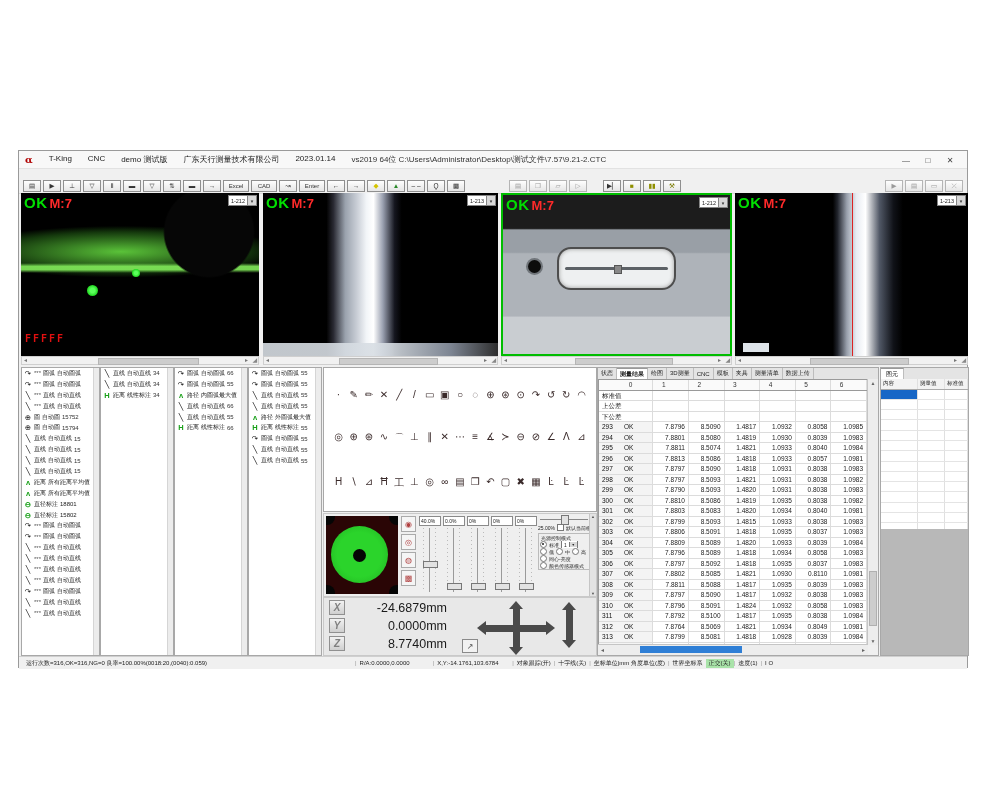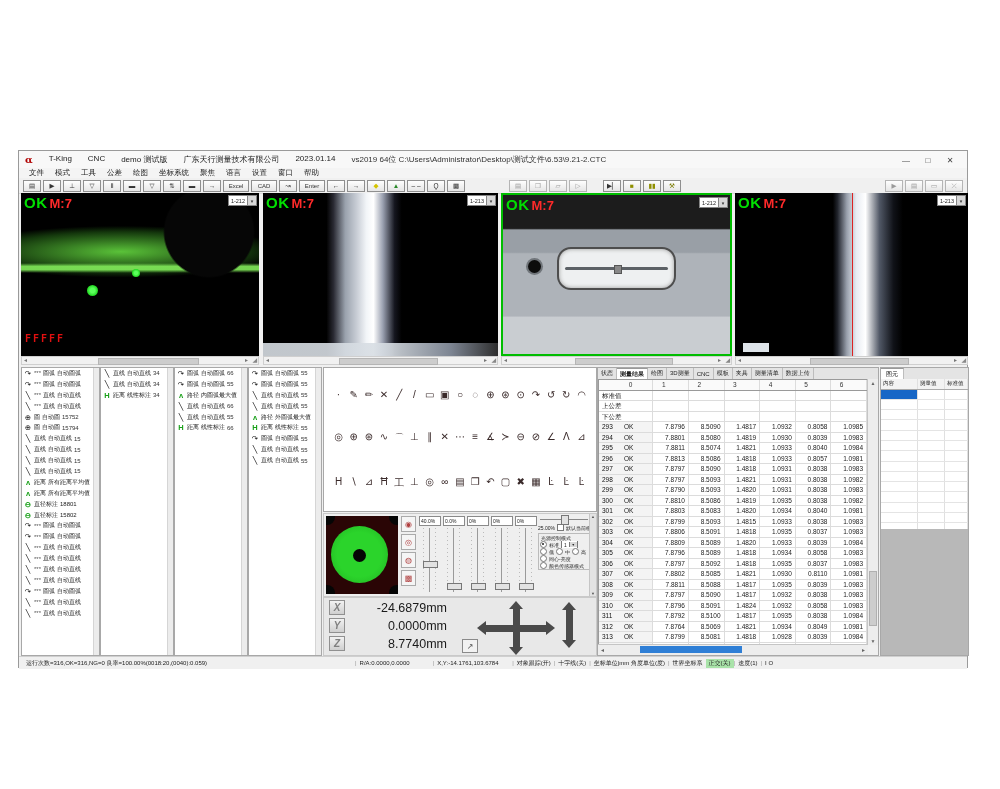--- a/index.html
+++ b/index.html
@@ -190,42 +190,29 @@
   <div id="app">
 
     <div class="titlebar">
       <span class="logo">α</span>
       <span style="display:flex;gap:16px;align-items:flex-start;">
           <span class="tpart">T-King</span>
           <span class="tpart">CNC</span>
           <span class="tpart">demo 测试版</span>
           <span class="tpart">广东天行测量技术有限公司</span>
           <span class="tpart">2023.01.14</span>
-          <span class="tpart">vs2019 64位  C:\Users\Administrator\Desktop\测试文件\6.53\9.21-2.CTC</span>
+          <span class="tpart">vs2019 64位  C:\Users\Administrator\Desktop\测试文件\7.57\9.21-2.CTC</span>
         </span>
       <div class="win-controls">
         <button class="win-btn">—</button>
         <button class="win-btn">□</button>
         <button class="win-btn">✕</button>
       </div>
     </div>
 
-    <div class="menubar">
-        <span class="menu-item">文件</span>
-        <span class="menu-item">模式</span>
-        <span class="menu-item">工具</span>
-        <span class="menu-item">公差</span>
-        <span class="menu-item">绘图</span>
-        <span class="menu-item">坐标系统</span>
-        <span class="menu-item">聚焦</span>
-        <span class="menu-item">语言</span>
-        <span class="menu-item">设置</span>
-        <span class="menu-item">窗口</span>
-        <span class="menu-item">帮助</span>
-      </div>
     <div class="toolbar">
         <button class="tb-btn">▤</button>
         <button class="tb-btn">▶</button>
         <button class="tb-btn">⊥</button>
         <button class="tb-btn">▽</button>
         <button class="tb-btn">Ⅱ</button>
         <button class="tb-btn">▬</button>
         <button class="tb-btn">▽</button>
         <button class="tb-btn">⇅</button>
         <button class="tb-btn">▬</button>

